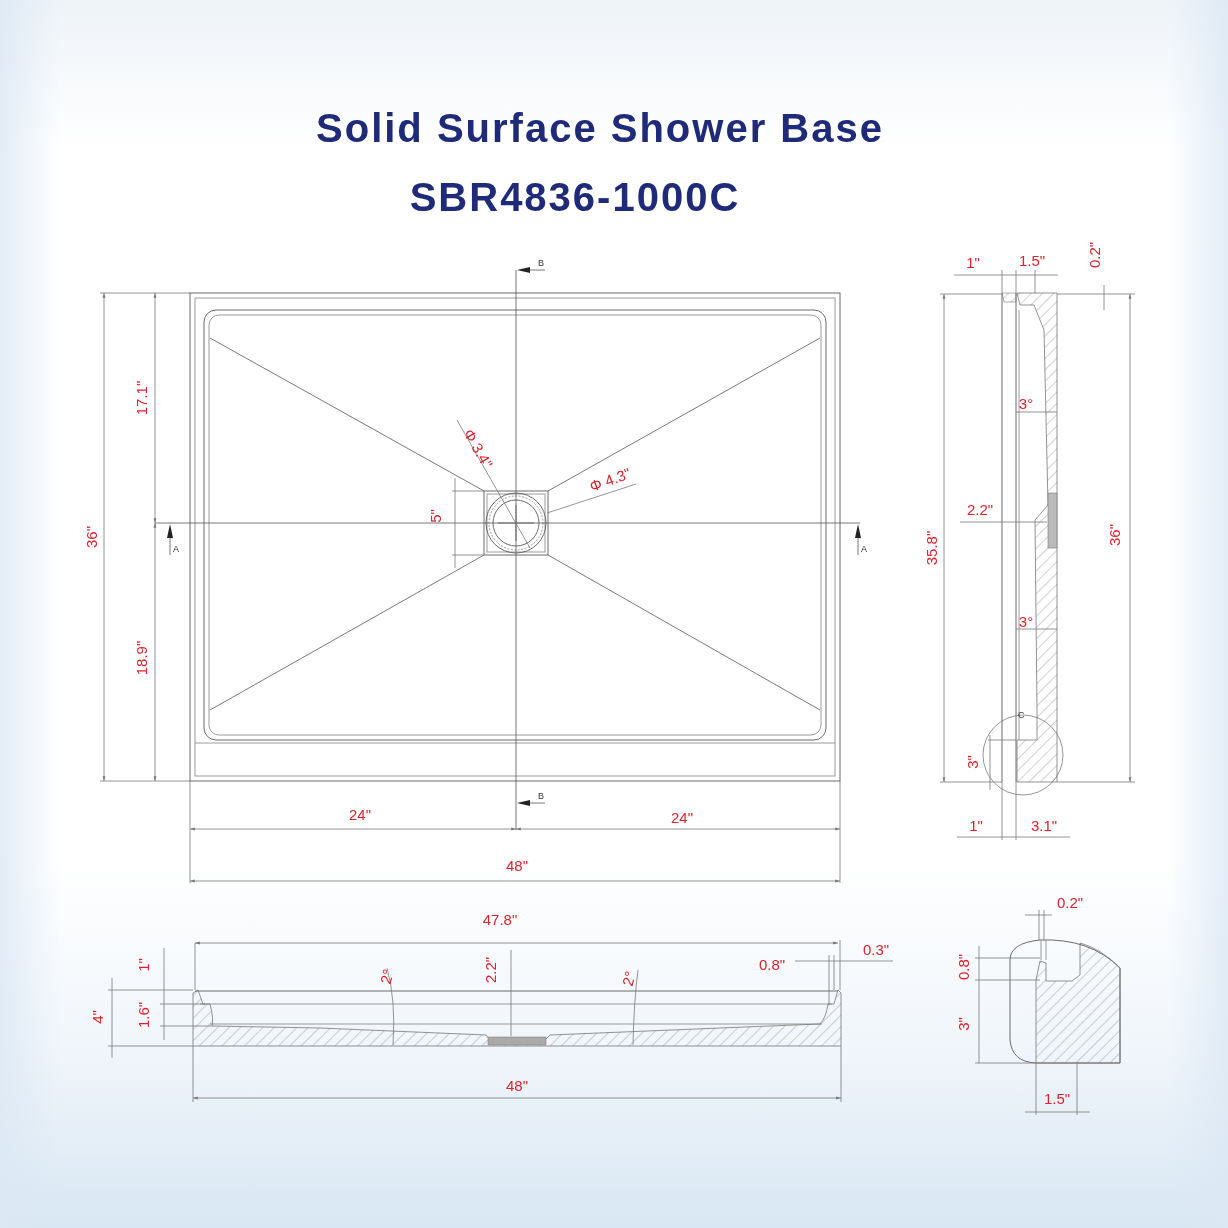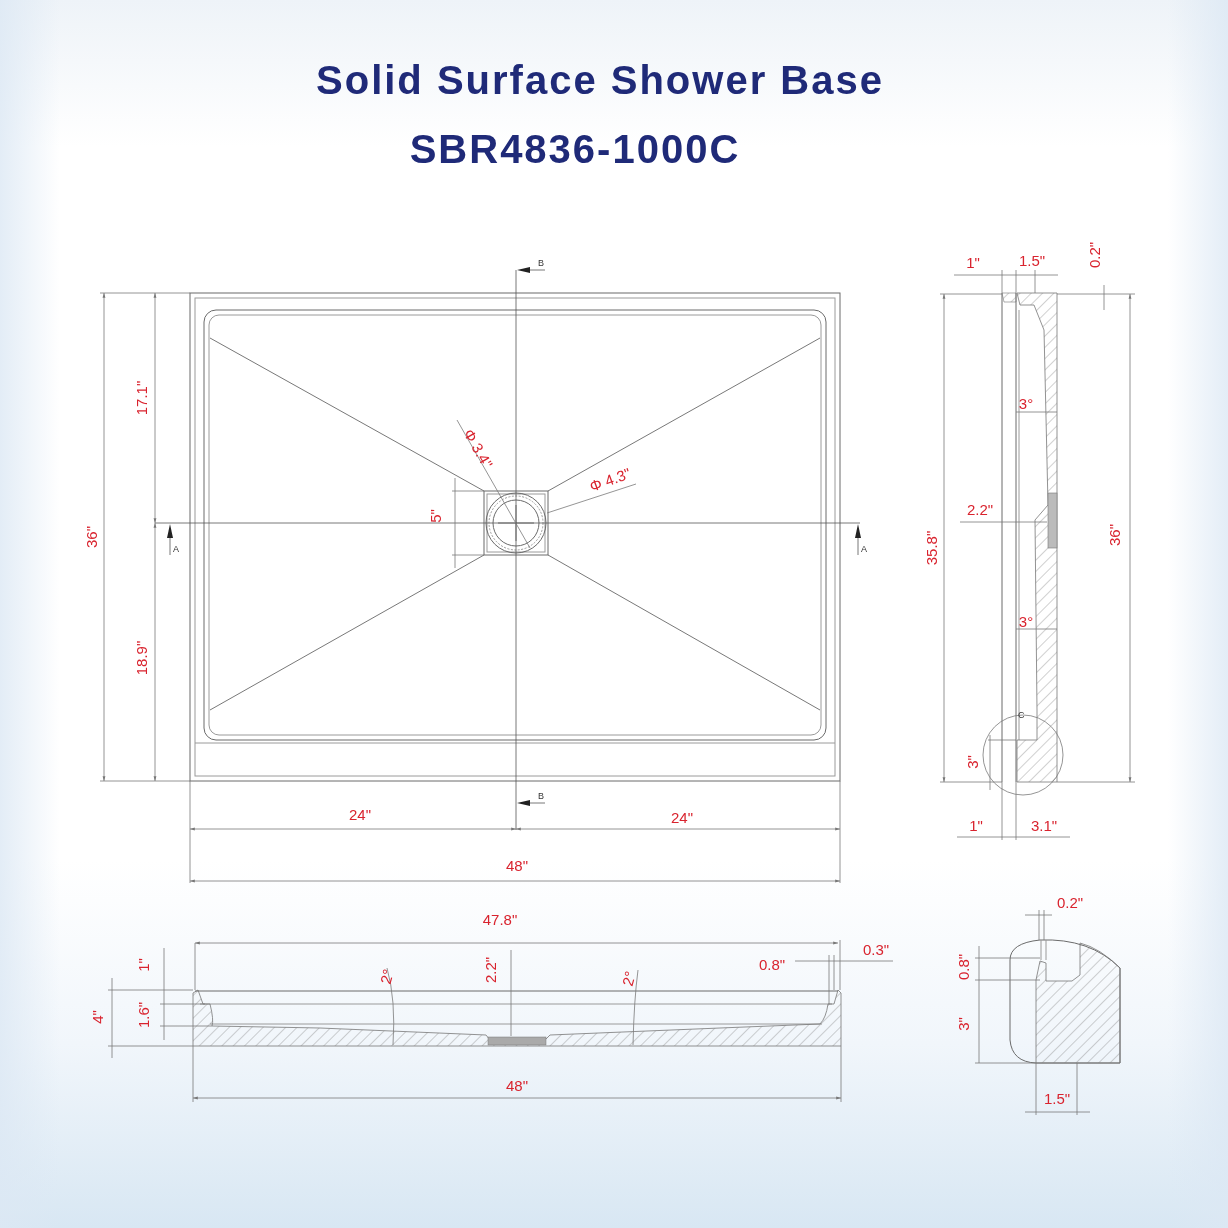--- a/index.html
+++ b/index.html
@@ -11,20 +11,21 @@
     }
     .side-glow-left, .side-glow-right {
       position: absolute; top: 0; bottom: 0; width: 60px;
     }
     .side-glow-left { left: 0; background: linear-gradient(90deg, rgba(220,232,244,0.8), rgba(255,255,255,0)); }
     .side-glow-right { right: 0; background: linear-gradient(270deg, rgba(220,232,244,0.8), rgba(255,255,255,0)); }
     .title {
       position: absolute; left: 0; width: 1200px; text-align: center;
       color: #1f2a78; font-weight: bold; letter-spacing: 2px;
       font-family: "Liberation Sans", sans-serif;
+      margin-top: 48px;
     }
     .title-1 { top: 58px; font-size: 40px; left: 0; }
     .title-2 { top: 127px; font-size: 40px; left: -25px; }
     svg.drawing { position: absolute; left: 0; top: 0; }
     .dim { fill: #d9232e; font-family: "Liberation Sans", sans-serif; font-size: 15px; }
     .ln { stroke: #6b6b6b; stroke-width: 1; fill: none; }
     .ln2 { stroke: #9a9a9a; stroke-width: 1; fill: none; }
     .thin { stroke: #555; stroke-width: 0.8; fill: none; }
     .dl { stroke: #7a7a7a; stroke-width: 0.8; fill: none; }
     .sec { fill: #333; font-size: 9px; font-family: "Liberation Sans", sans-serif; }

